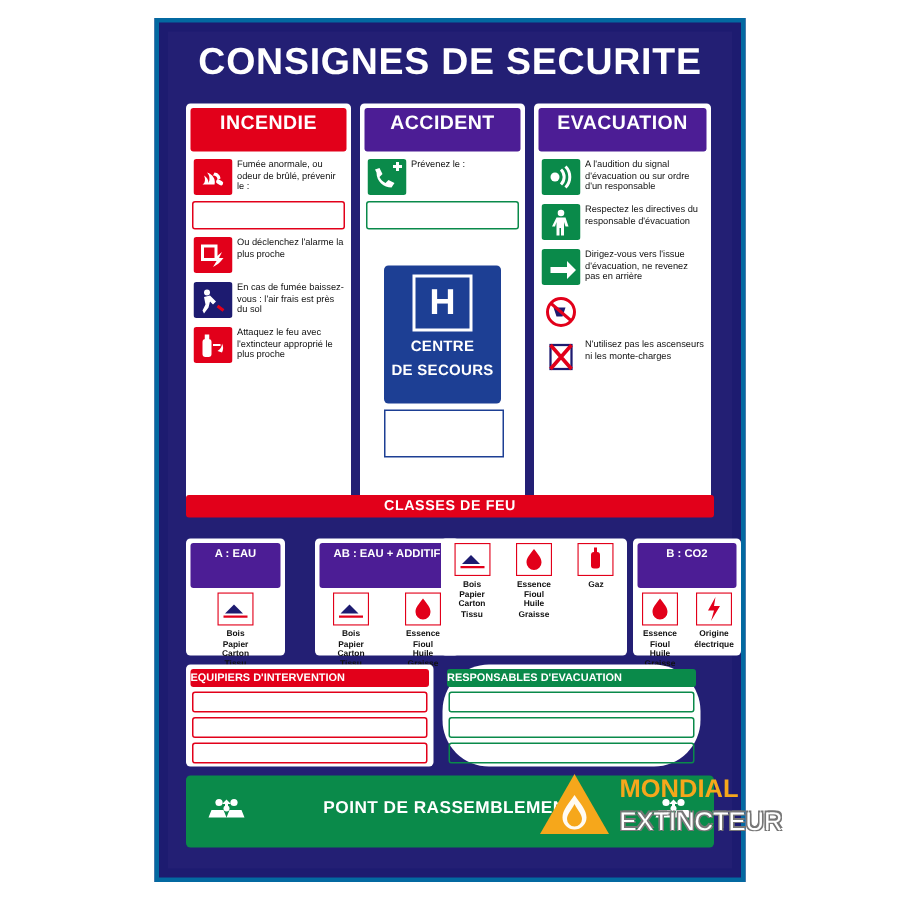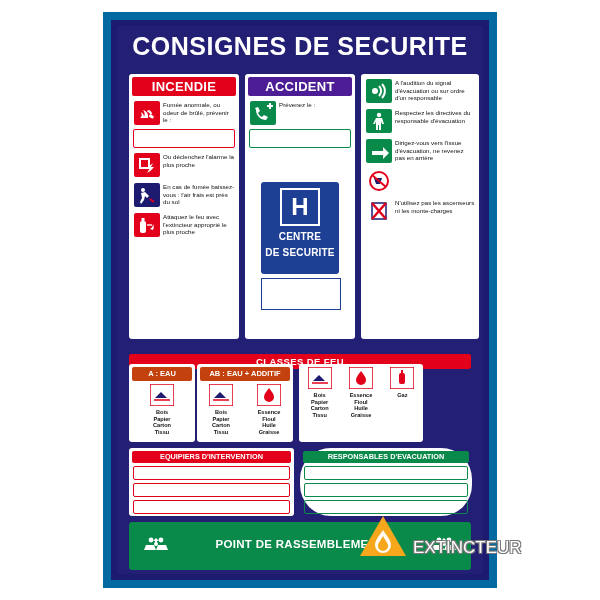--- a/index.html
+++ b/index.html
@@ -1,58 +1,58 @@
 <!DOCTYPE html>
 <html><head>
 <meta charset="utf-8">
 <style>
   html,body{margin:0;padding:0;}
   body{width:600px;height:600px;background:#ffffff;font-family:"Liberation Sans",sans-serif;overflow:hidden;}
-  .poster{position:absolute;left:103px;top:12px;width:394px;height:576px;background:#1d1b70;border:8px solid #0369a1;box-sizing:border-box;}
+  .poster{position:absolute;left:103px;top:12px;width:394px;height:576px;background:#1d1b70;border:3px solid #0369a1;box-sizing:border-box;}
   .poster-inner{position:absolute;left:6px;top:6px;right:6px;bottom:6px;background:#231f74;}
 
   .title{position:absolute;left:0;top:6px;width:100%;text-align:center;color:#ffffff;font-size:25px;font-weight:bold;letter-spacing:.5px;font-family:"Liberation Sans",sans-serif;}
 
   .cols{position:absolute;left:12px;top:48px;right:12px;}
   .col{position:absolute;top:0;background:#ffffff;border-radius:3px;}
   .col1{left:0;width:110px;height:265px;}
   .col2{left:116px;width:110px;height:265px;}
   .col3{left:232px;width:118px;height:265px;}
 
-  .colhead{height:19px;margin:3px 3px 0 3px;border-radius:2px;color:#ffffff;font-size:13px;font-weight:bold;text-align:center;line-height:19px;letter-spacing:.3px;}
+  .colhead{height:29px;margin:3px 3px 0 3px;border-radius:2px;color:#ffffff;font-size:13px;font-weight:bold;text-align:center;line-height:19px;letter-spacing:.3px;}
   .head-red{background:#e2001a;}
   .head-green{background:#4c1d95;}
 
   .row{position:relative;margin:4px 4px 0 4px;display:flex;align-items:flex-start;}
   .ic{width:28px;height:26px;flex:0 0 28px;display:flex;align-items:center;justify-content:center;}
   .txt{font-size:6.2px;line-height:7.6px;color:#111;padding-left:2px;padding-top:1px;}
 
   .wbox{margin:3px 4px 0 4px;height:17px;border:1.5px solid #e2001a;border-radius:2px;background:#fff;}
   .wbox.green{border-color:#0a8a4a;}
 
   .hosp{position:absolute;left:16px;top:108px;width:78px;height:92px;background:#1d3f94;border-radius:3px;color:#fff;text-align:center;}
   .hosp .hbox{margin:6px auto 0 auto;width:36px;height:34px;border:2px solid #ffffff;font-size:24px;font-weight:bold;line-height:34px;}
   .hosp .hl{font-size:10px;font-weight:bold;line-height:11px;margin-top:5px;letter-spacing:.2px;}
   .hospwhite{position:absolute;left:16px;top:204px;width:78px;height:30px;background:#ffffff;border:1.5px solid #1d3f94;}
 
-  .classes-bar{position:absolute;left:12px;top:328px;right:12px;height:15px;background:#e2001a;border-radius:2px;color:#fff;font-size:9.5px;font-weight:bold;text-align:center;line-height:15px;letter-spacing:.4px;}
+  .classes-bar{position:absolute;left:12px;top:309px;right:12px;height:15px;background:#e2001a;border-radius:2px;color:#fff;font-size:9.5px;font-weight:bold;text-align:center;line-height:15px;letter-spacing:.4px;}
 
   .classes{position:absolute;left:12px;top:338px;right:12px;height:78px;}
   .cls{position:absolute;top:0;height:78px;background:#ffffff;border-radius:3px;}
-  .cls .ch{margin:3px 3px 0 3px;height:14px;background:#c2410c;color:#fff;font-size:7.5px;font-weight:bold;text-align:center;line-height:13px;border-radius:2px;}
+  .cls .ch{margin:3px 3px 0 3px;height:30px;background:#4c1d95;color:#fff;font-size:7.5px;font-weight:bold;text-align:center;line-height:13px;border-radius:2px;}
   .cells{display:flex;justify-content:space-around;margin-top:3px;}
   .cell{width:40px;text-align:center;}
   .cell .cico{width:26px;height:24px;margin:0 auto;}
   .cell .clbl{font-size:5.6px;line-height:6.6px;color:#111;font-weight:bold;margin-top:1px;}
 
   .teams{position:absolute;left:12px;top:422px;right:12px;height:68px;}
   .team{position:absolute;top:0;height:68px;background:#ffffff;border-radius:3px;}
   .teamL{left:0;width:165px;}
   .teamR{left:171px;width:172px;border-radius:31px;}
-  .th{margin:3px 3px 0 3px;height:12px;color:#fff;font-size:7.3px;font-weight:bold;text-align:center;line-height:12px;border-radius:2px;}
+  .th{margin:3px 3px 0 3px;height:12px;color:#fff;font-size:7.3px;font-weight:bold;text-align:left;line-height:12px;border-radius:2px;}
   .th.red{background:#e2001a;}
   .th.green{background:#0a8a4a;}
   .lineb{margin:3px 4px 0 4px;height:12px;border:1.3px solid #e2001a;border-radius:2px;}
   .lineb.green{border-color:#0a8a4a;}
 
   .rally{position:absolute;left:12px;top:496px;right:12px;height:48px;background:#0a8a4a;border-radius:3px;}
   .rally .rtxt{position:absolute;left:0;right:0;top:16px;text-align:center;color:#ffffff;font-size:11.5px;font-weight:bold;letter-spacing:.3px;}
   .rally .rico{position:absolute;top:9px;width:30px;height:30px;background:#0a8a4a;}
   .rally .ricoL{left:12px;}
   .rally .ricoR{right:12px;}
@@ -138,26 +138,27 @@
                 <rect x="19" y="2" width="2" height="6" fill="#fff"></rect>
               </svg>
           </div>
           <div class="txt">Prévenez le :</div>
         </div>
         <div class="wbox green"></div>
 
         <div class="hosp">
           <div class="hbox">H</div>
           <div class="hl">CENTRE</div>
-          <div class="hl">DE SECURITE</div>
+          <div class="hl">DE SECOURS</div>
         </div>
         <div class="hospwhite"></div>
       </div>
 
       <div class="col col3">
+        <div class="colhead head-green">EVACUATION</div>
 
         <div class="row">
           <div class="ic">
             <svg width="26" height="24" viewBox="0 0 26 24">
                 <rect width="26" height="24" fill="#0a8a4a" rx="2"></rect>
                 <circle cx="9" cy="12" r="3" fill="#fff"></circle>
                 <path d="M13 7a7 7 0 010 10M16 5a10 10 0 010 14" stroke="#fff" stroke-width="2" fill="none"></path>
               </svg>
           </div>
           <div class="txt">A l'audition du signal d'évacuation ou sur ordre d'un responsable</div>
@@ -225,21 +226,21 @@
                 </svg>
             </div>
             <div class="clbl" style="white-space:pre-line">Bois
 Papier
 Carton
 Tissu</div>
           </div>
         </div>
       </div>
 
-      <div class="cls" style="left:68px;width:96px;">
+      <div class="cls" style="left:86px;width:96px;">
         <div class="ch">AB : EAU + ADDITIF</div>
         <div class="cells">
           <div class="cell">
             <div class="cico">
               <svg width="24" height="22" viewBox="0 0 24 22">
                   <rect width="24" height="22" fill="#fff" stroke="#e2001a" stroke-width="1.5"></rect>
                   <path d="M5 14l6-6 6 6z" fill="#1d1b70"></path>
                   <path d="M4 16h16" stroke="#e2001a" stroke-width="1.5"></path>
                 </svg>
             </div>
@@ -296,20 +297,47 @@
                   <rect width="24" height="22" fill="#fff" stroke="#e2001a" stroke-width="1.5"></rect>
                   <rect x="9" y="6" width="6" height="11" rx="2" fill="#e2001a"></rect>
                   <path d="M11 3h2v3h-2z" fill="#e2001a"></path>
                 </svg>
             </div>
             <div class="clbl" style="white-space:pre-line">Gaz</div>
           </div>
         </div>
       </div>
 
+      <div class="cls" style="left:298px;width:72px;">
+        <div class="ch">B : CO2</div>
+        <div class="cells">
+          <div class="cell">
+            <div class="cico">
+              <svg width="24" height="22" viewBox="0 0 24 22">
+                  <rect width="24" height="22" fill="#fff" stroke="#e2001a" stroke-width="1.5"></rect>
+                  <path d="M12 4c3 4 5 6 5 9a5 5 0 01-10 0c0-3 2-5 5-9z" fill="#e2001a"></path>
+                </svg>
+            </div>
+            <div class="clbl" style="white-space:pre-line">Essence
+Fioul
+Huile
+Graisse</div>
+          </div>
+          <div class="cell">
+            <div class="cico">
+              <svg width="24" height="22" viewBox="0 0 24 22">
+                  <rect width="24" height="22" fill="#fff" stroke="#e2001a" stroke-width="1.5"></rect>
+                  <path d="M13 3l-5 9h4l-2 7 6-10h-4z" fill="#e2001a"></path>
+                </svg>
+            </div>
+            <div class="clbl" style="white-space:pre-line">Origine
+électrique</div>
+          </div>
+        </div>
+      </div>
     </div>
 
     <div class="teams">
       <div class="team teamL">
         <div class="th red">EQUIPIERS D'INTERVENTION</div>
         <div class="lineb"></div>
         <div class="lineb"></div>
         <div class="lineb"></div>
       </div>
       <div class="team teamR">
@@ -348,14 +376,15 @@
 </div>
 
 <div class="logo">
   <div class="flame">
     <svg width="54" height="56" viewBox="0 0 54 56">
       <path d="M27 2L4 42h46z" fill="#f6a71b"></path>
       <path d="M27 16c4 6 8 10 8 15a8 8 0 01-16 0c0-5 4-9 8-15z" fill="#ffffff" opacity="0.95"></path>
       <path d="M27 22c2 4 5 7 5 10a5 5 0 01-10 0c0-3 3-6 5-10z" fill="#f6a71b"></path>
     </svg>
   </div>
+  <div class="lg-text1">MONDIAL</div>
   <div class="lg-text2">EXTINCTEUR</div>
 </div>
 
 </body></html>

